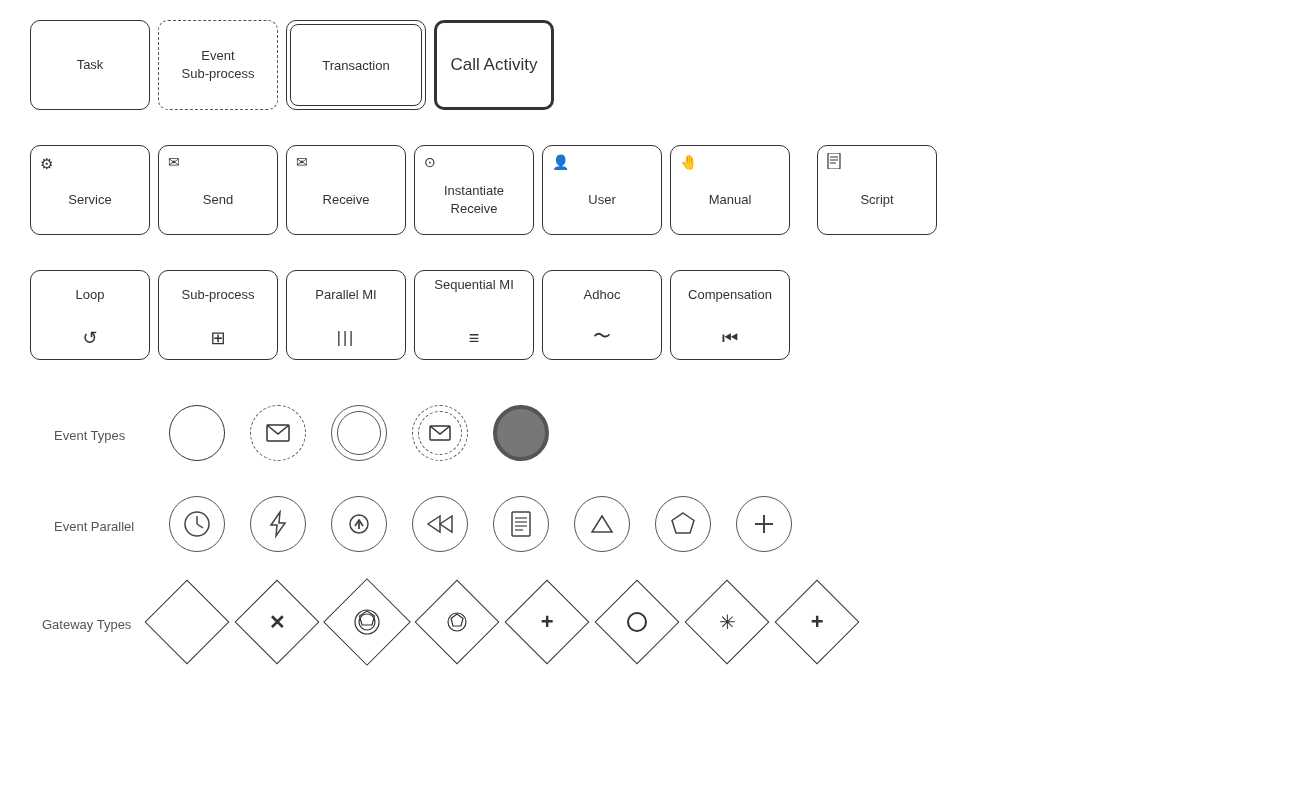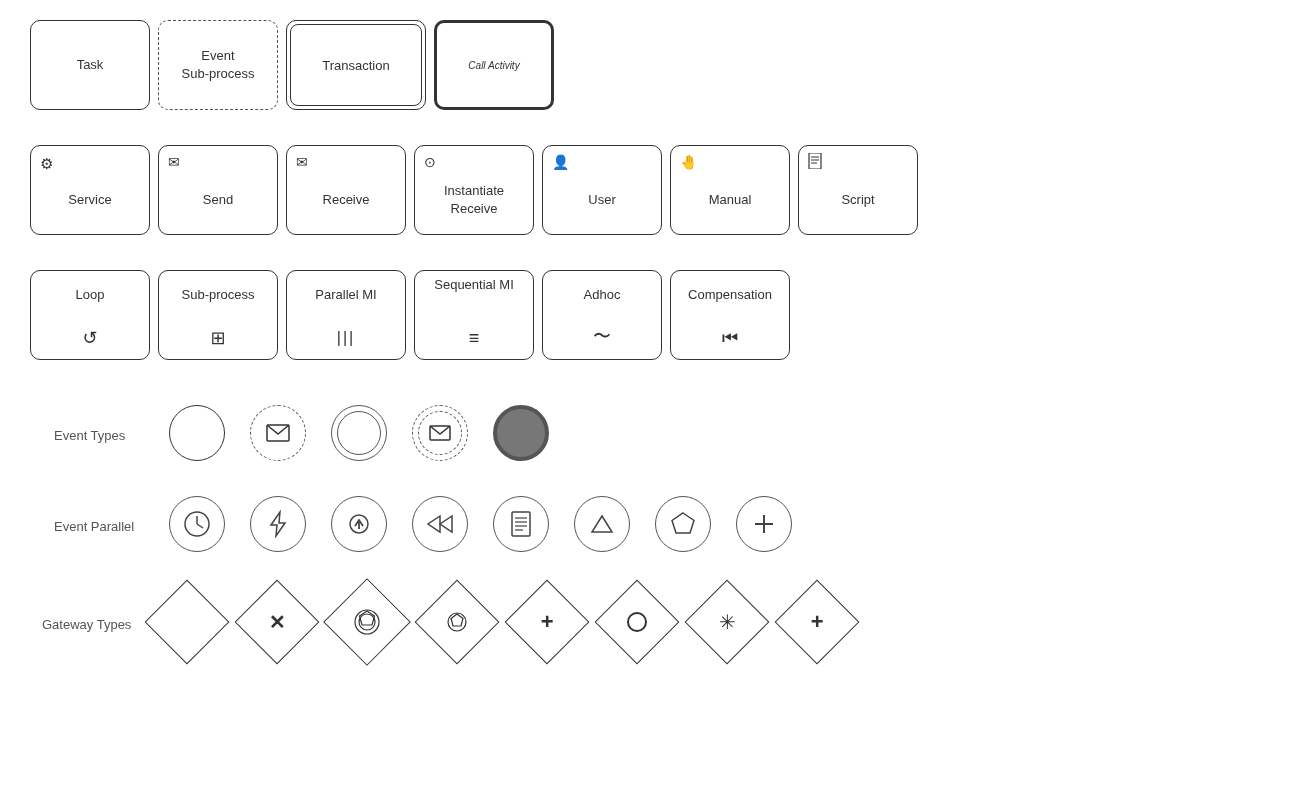--- a/index.html
+++ b/index.html
@@ -167,21 +167,21 @@
     <div style="position:relative; width:140px; height:90px; cursor:pointer;">
       <div style="position:absolute;inset:0;border-radius:10px;border:1.5px solid #333;background:#fff;"></div>
       <div style="position:absolute;inset:4px;border-radius:8px;border:1.5px solid #333;background:transparent;"></div>
       <div style="position:absolute;inset:0;display:flex;align-items:center;justify-content:center;">
         <span style="font-size:13px;">Transaction</span>
       </div>
     </div>
 
     <div style="position:relative; width:120px; height:90px; cursor:pointer;">
       <div style="position:absolute;inset:0;border-radius:10px;border:3px solid #333;background:#fff;display:flex;align-items:center;justify-content:center;">
-        <span style="font-size:10px;text-align:right;font-style:italic;">Call Activity</span>
+        <span style="font-size:17px;text-align:right;">Call Activity</span>
       </div>
     </div>
   </div>
 
   <div class="row" style="margin-bottom: 35px;">
 
     <div class="shape-box" style="position:relative;">
       <span class="top-icon" style="position:absolute;top:7px;left:9px;font-size:15px;">⚙</span>
       <span class="shape-label" style="margin-top:20px;">Service</span>
     </div>
@@ -205,21 +205,21 @@
       <span class="top-icon" style="position:absolute;top:7px;left:9px;font-size:14px;">👤</span>
       <span class="shape-label" style="margin-top:20px;">User</span>
     </div>
 
     <div class="shape-box" style="position:relative;">
       <span class="top-icon" style="position:absolute;top:7px;left:9px;font-size:14px;">🤚</span>
       <span class="shape-label" style="margin-top:20px;">Manual</span>
     </div>
 
 
-    <div class="shape-box" style="position:relative;">
+    <div class="shape-box" style="position:relative;margin-left:19px;">
       <span class="top-icon" style="position:absolute;top:7px;left:9px;font-size:14px;">
         <svg width="14" height="16" viewBox="0 0 14 16">
           <rect x="1" y="0" width="12" height="16" rx="1" fill="none" stroke="#333" stroke-width="1.2"></rect>
           <line x1="3" y1="4" x2="11" y2="4" stroke="#333" stroke-width="1"></line>
           <line x1="3" y1="7" x2="11" y2="7" stroke="#333" stroke-width="1"></line>
           <line x1="3" y1="10" x2="9" y2="10" stroke="#333" stroke-width="1"></line>
         </svg>
       </span>
       <span class="shape-label" style="margin-top:20px;">Script</span>
     </div>

